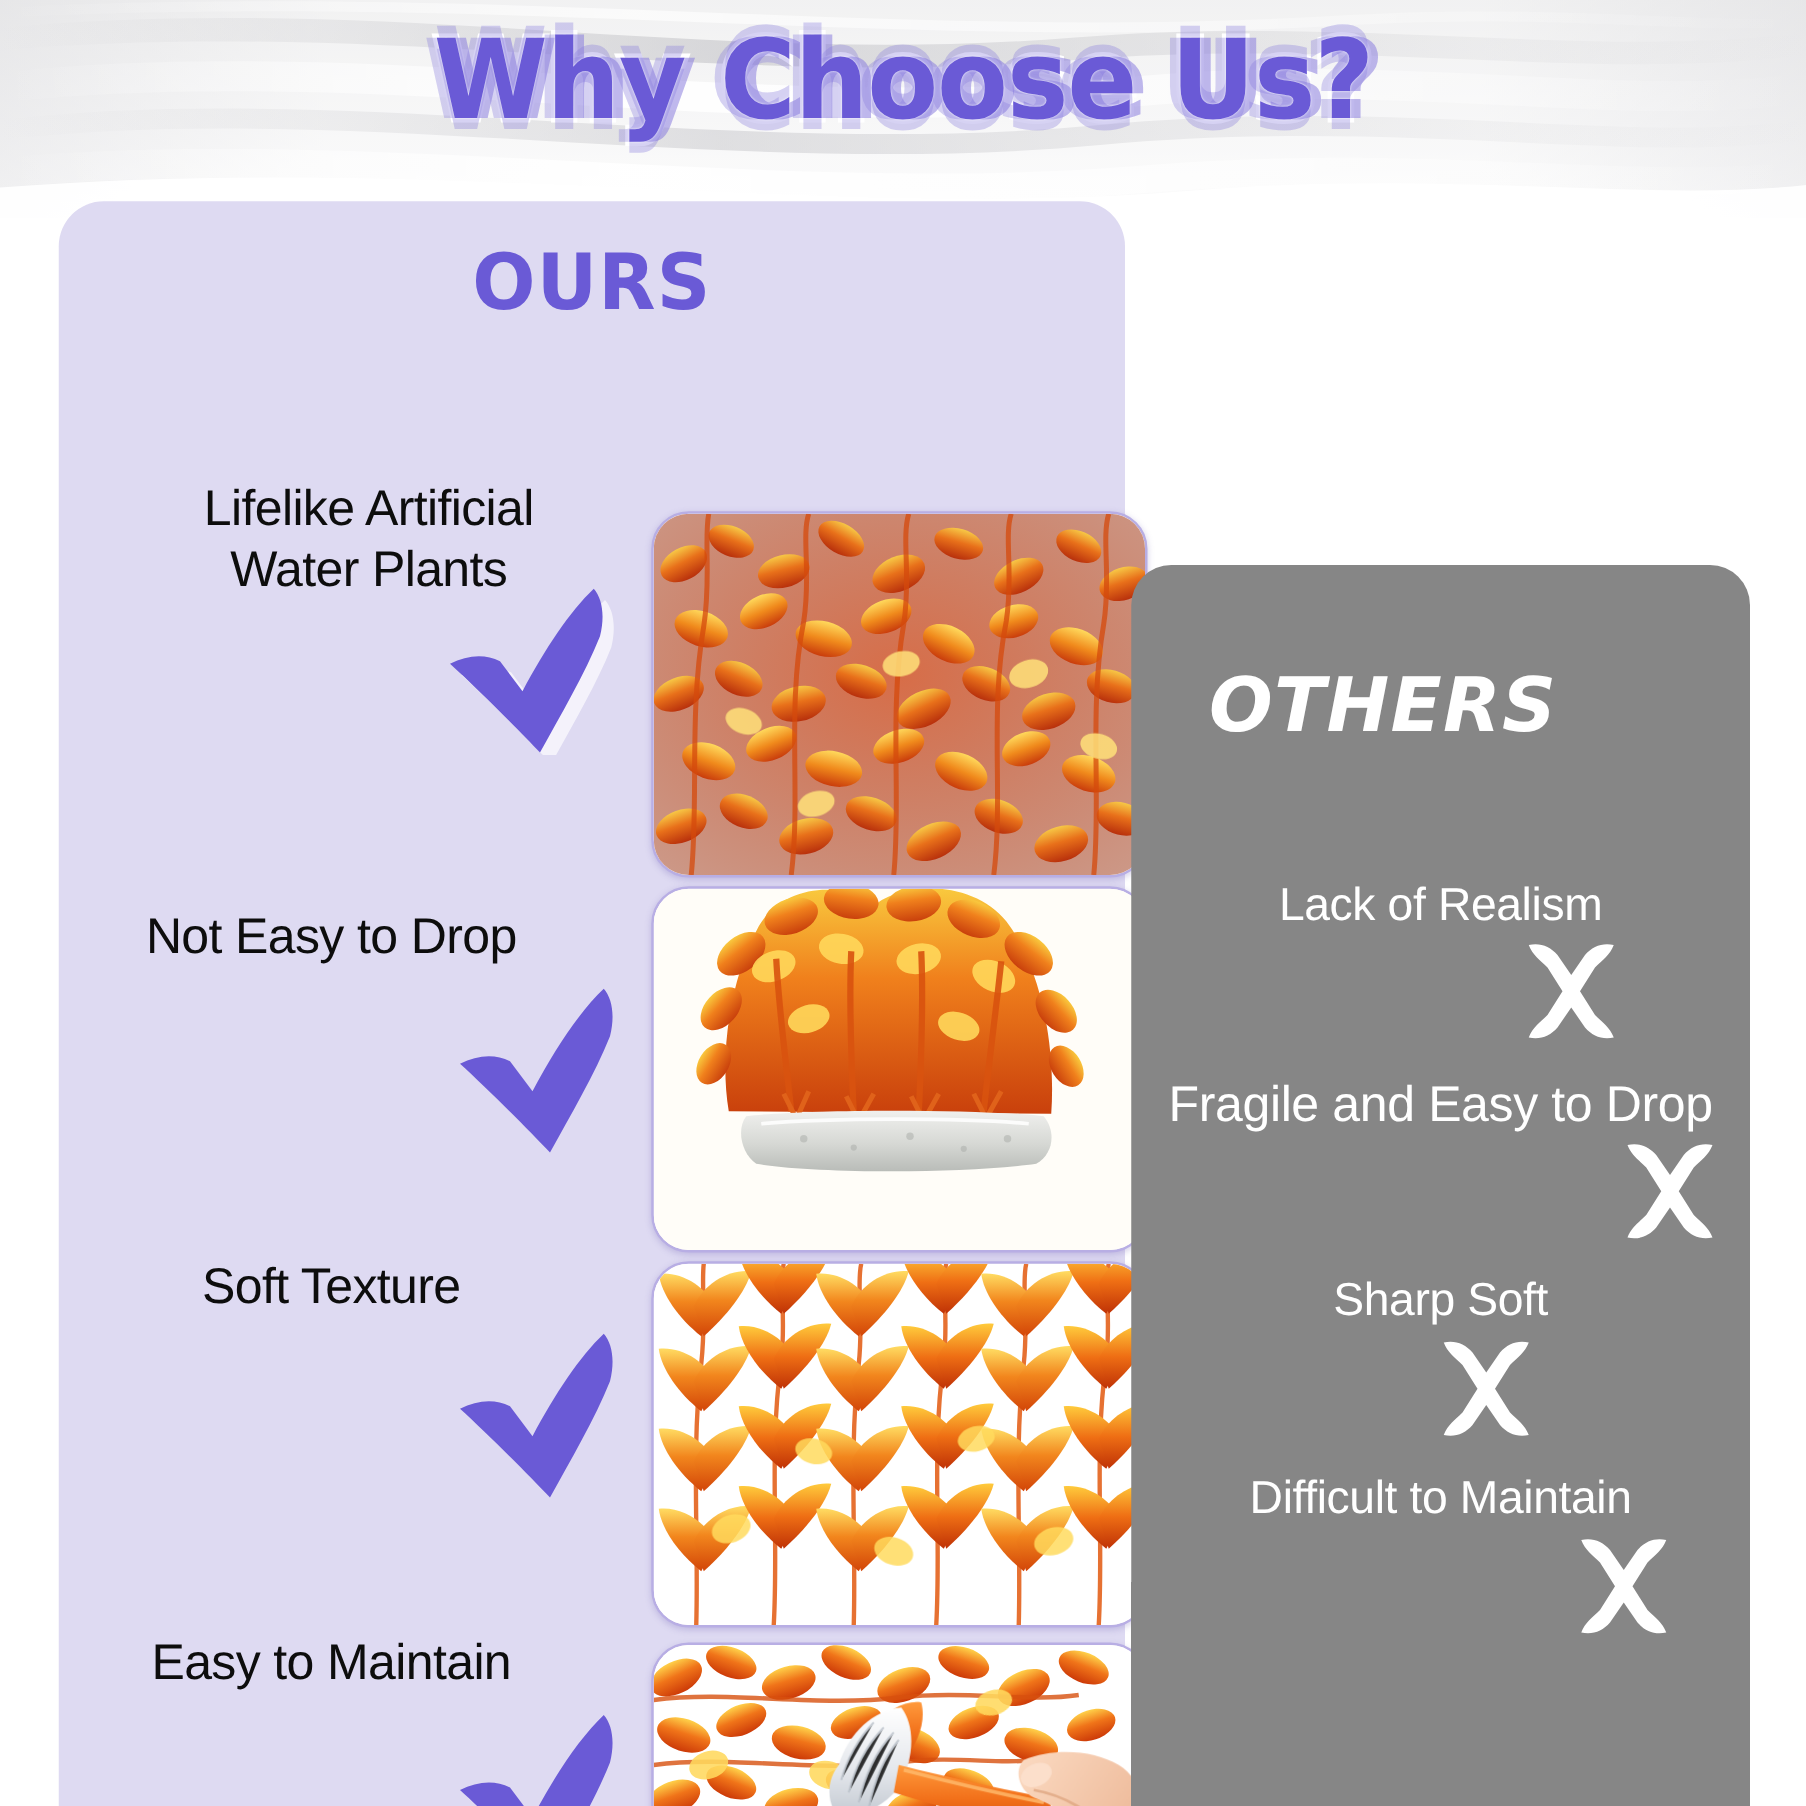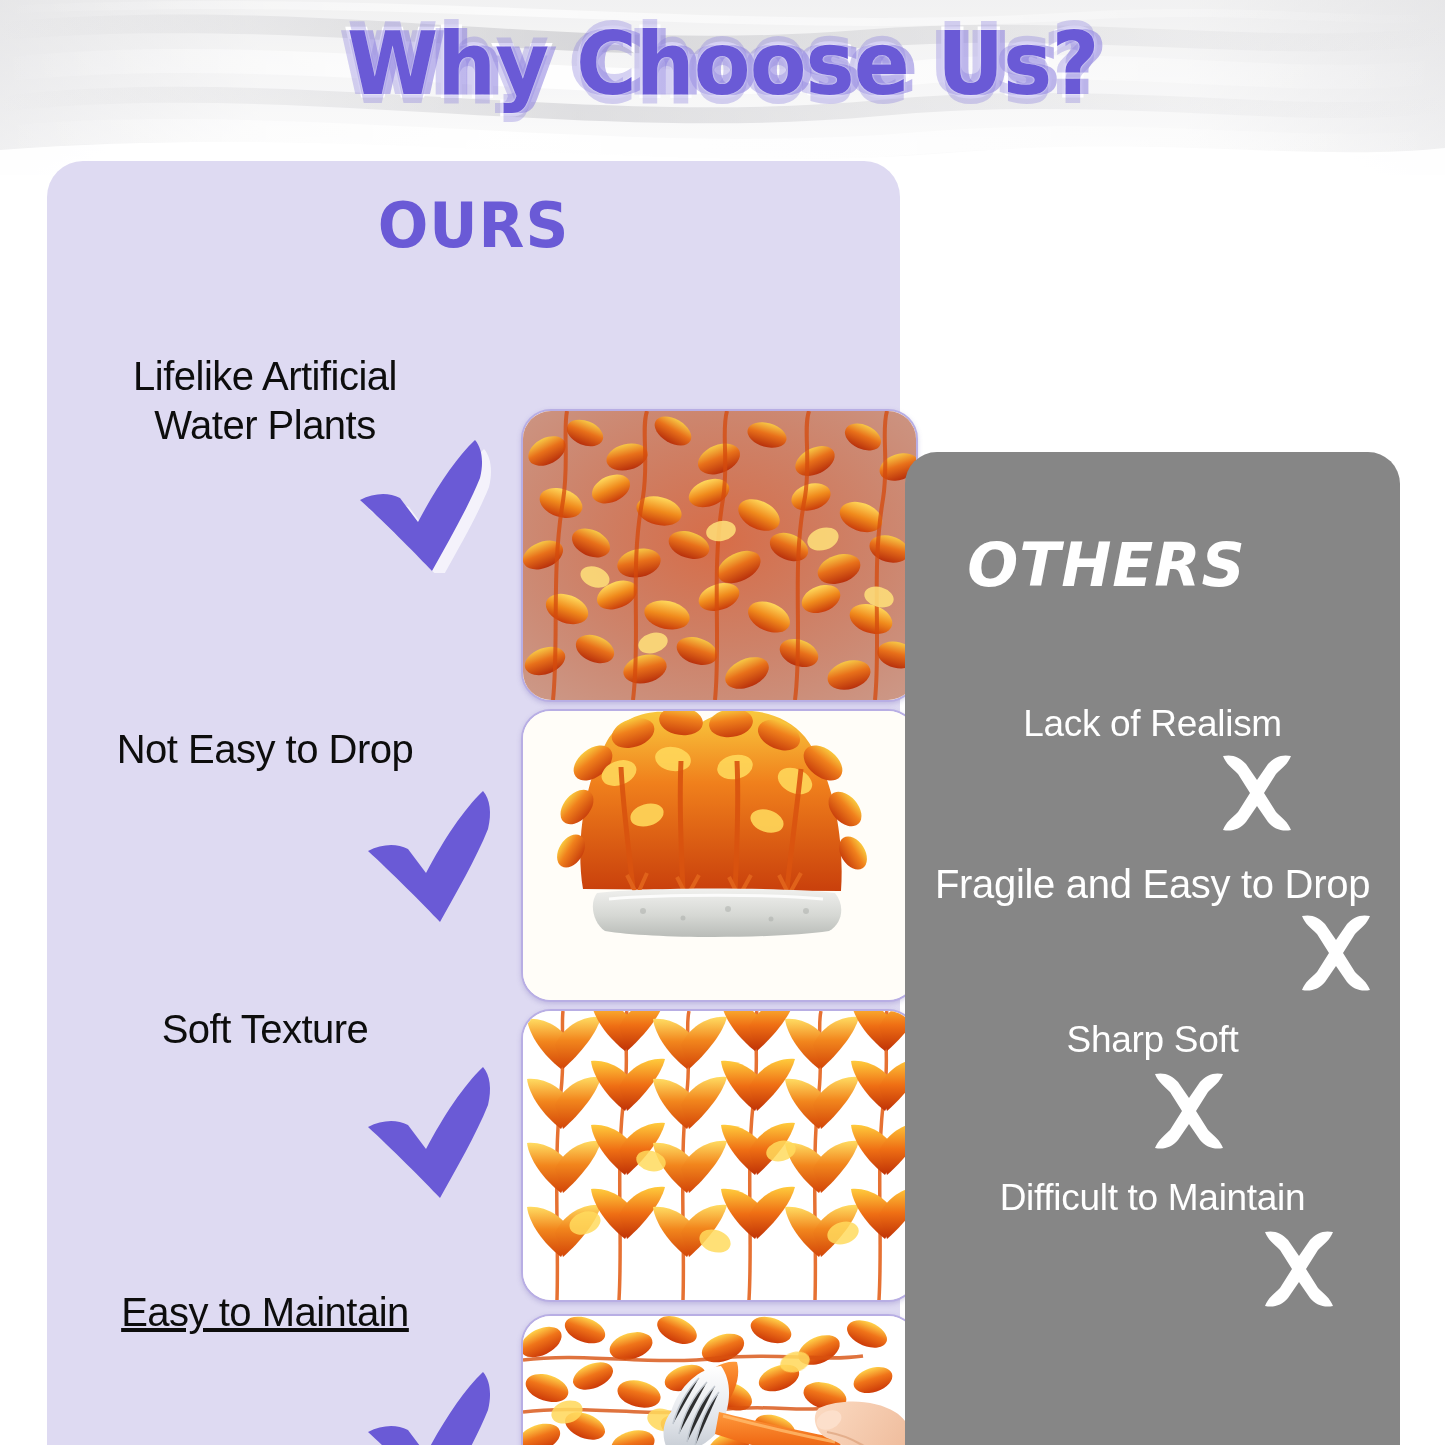--- a/index.html
+++ b/index.html
@@ -84,41 +84,41 @@
     transform: scaleX(.96);
   }
 
   
   .ours-row {
     position: absolute;
     left: 0;
     width: 853px;
     height: 300px;
   }
-  .ours-row.r0 { top: 97px; }
+  .ours-row.r0 { top: 128px; padding-left: 30px; }
   .ours-row.r1 { top: 436px; }
   .ours-row.r2 { top: 712px; }
   .ours-row.r3 { top: 1017px; }
 
   .ours-label {
     position: absolute;
     right: 440px;
     width: 390px;
     text-align: center;
     font-family: "Liberation Sans", sans-serif;
     font-weight: 400;
     font-size: 40px;
     line-height: 1.22;
     color: #0d0d0d;
     letter-spacing: -0.5px;
   }
   .ours-row.r0 .ours-label { top: 94px; }
   .ours-row.r1 .ours-label { top: 128px; }
   .ours-row.r2 .ours-label { top: 132px; }
-  .ours-row.r3 .ours-label { top: 110px; text-decoration: underline; }
+  .ours-row.r3 .ours-label { top: 128px; }
 
   .check-mark {
     position: absolute;
     width: 148px;
     height: 135px;
   }
   .ours-row.r0 .check-mark { left: 297px; top: 180px; }
   .ours-row.r1 .check-mark { left: 305px; top: 192px; }
   .ours-row.r2 .check-mark { left: 305px; top: 192px; }
   .ours-row.r3 .check-mark { left: 305px; top: 192px; }

